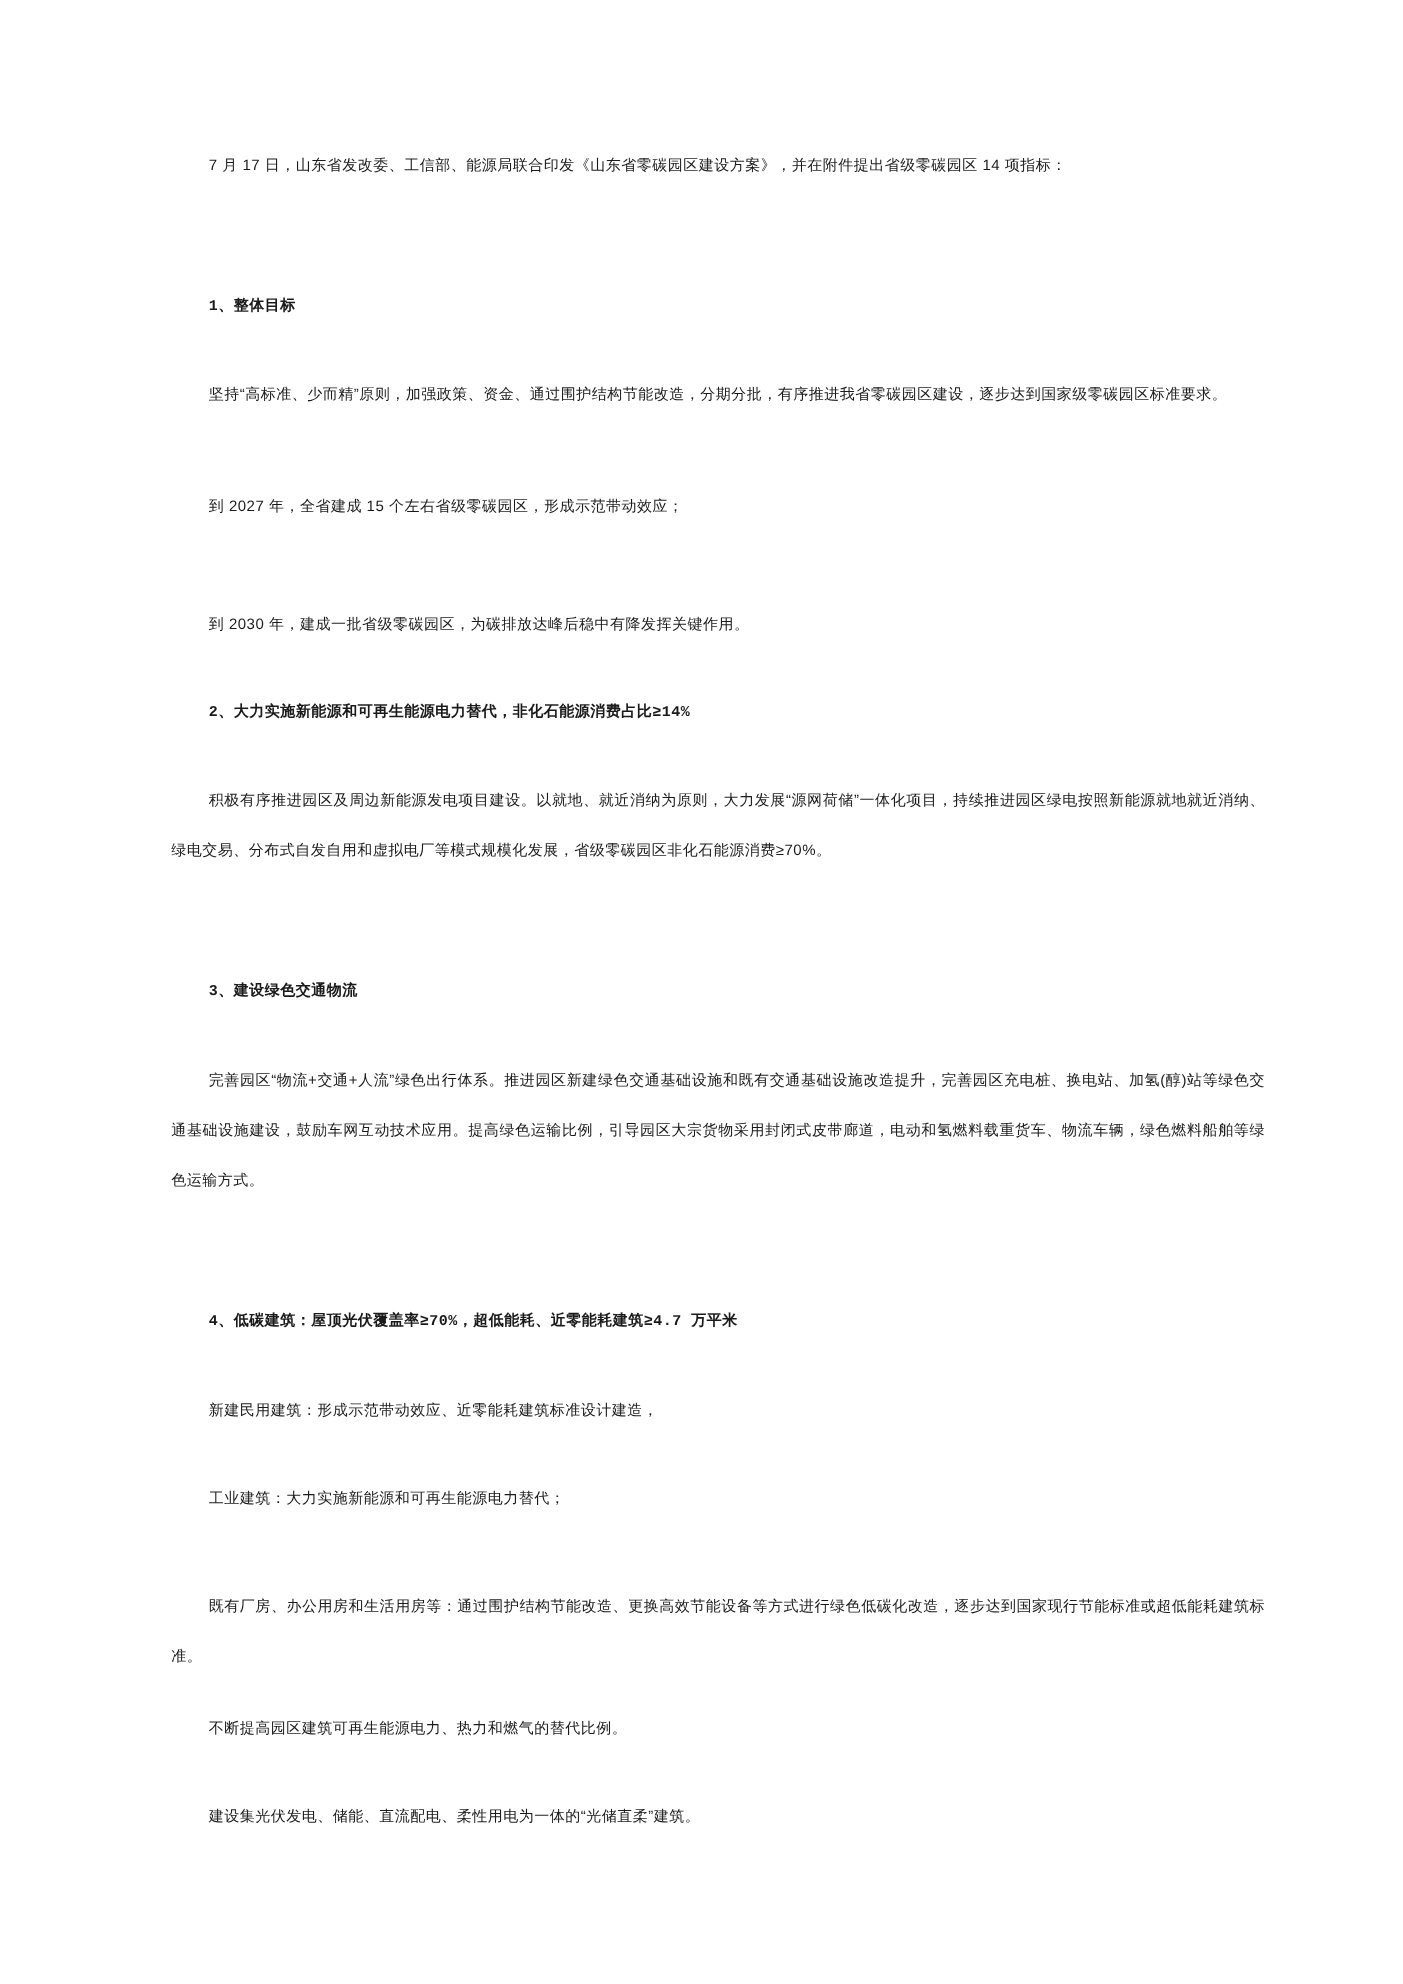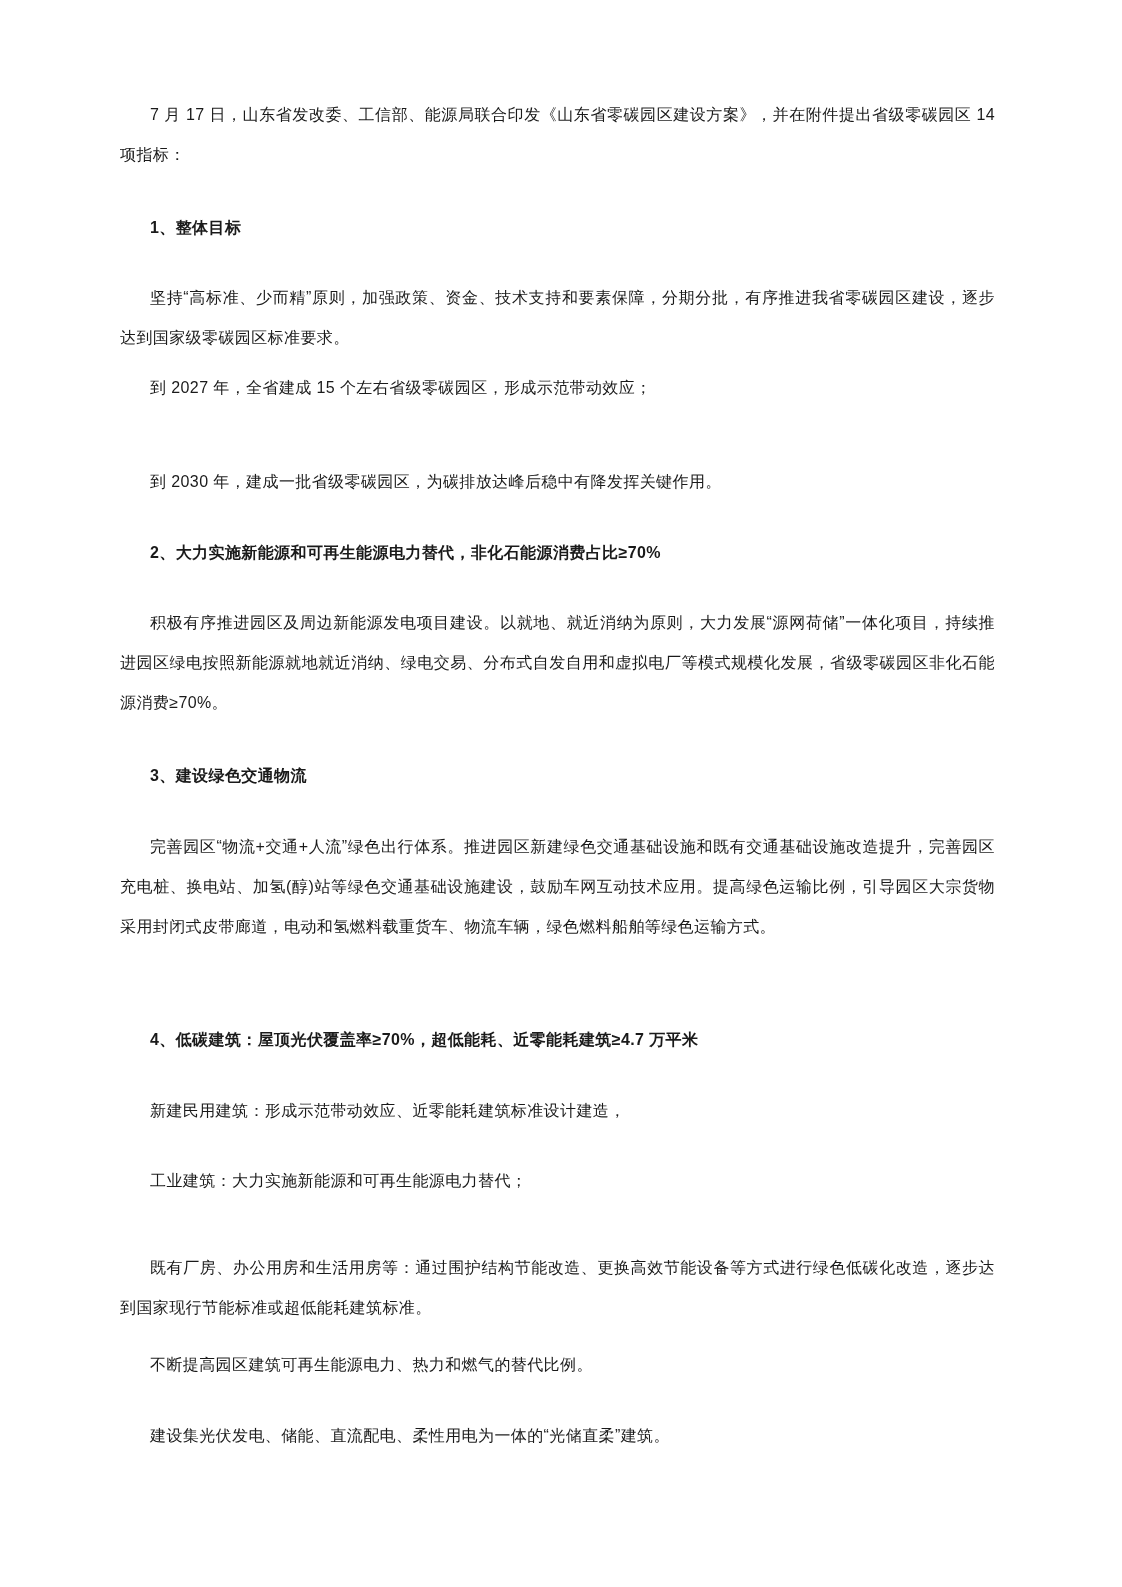--- a/index.html
+++ b/index.html
@@ -1,32 +1,32 @@
 <!DOCTYPE html>
 <html><head>
 <meta charset="utf-8">
 <style>
   html, body { margin: 0; padding: 0; background: #ffffff; }
   body { width: 1122px; height: 1587px; position: relative; overflow: hidden;
          font-family: "Liberation Sans", "DejaVu Sans", sans-serif; color: #1a1a1a; }
   .page { position: absolute; left: 120px; top: 0; width: 875px; }
-  .para { position: absolute; left: 0; width: 875px; font-size: 16px; line-height: 40px;
-          text-indent: 30px; letter-spacing: 0.4px; text-align: justify; margin: 0; }
-  .heading { font-weight: bold; }
+  .para { position: absolute; left: 0; width: 875px; font-size: 12px; line-height: 40px;
+          text-indent: 30px; letter-spacing: 0.4px; text-align: justify; margin: 17px; }
+  .heading { font-weight: bold; font-family: Liberation Mono, monospace; }
 </style>
 </head>
 <body>
 
 <div class="page">
   <p class="para" style="top:95px">7 月 17 日，山东省发改委、工信部、能源局联合印发《山东省零碳园区建设方案》，并在附件提出省级零碳园区 14 项指标：</p>
   <p class="para heading" style="top:208px">1、整体目标</p>
-  <p class="para" style="top:278px">坚持“高标准、少而精”原则，加强政策、资金、技术支持和要素保障，分期分批，有序推进我省零碳园区建设，逐步达到国家级零碳园区标准要求。</p>
+  <p class="para" style="top:278px">坚持“高标准、少而精”原则，加强政策、资金、通过围护结构节能改造，分期分批，有序推进我省零碳园区建设，逐步达到国家级零碳园区标准要求。</p>
   <p class="para" style="top:368px">到 2027 年，全省建成 15 个左右省级零碳园区，形成示范带动效应；</p>
   <p class="para" style="top:462px">到 2030 年，建成一批省级零碳园区，为碳排放达峰后稳中有降发挥关键作用。</p>
-  <p class="para heading" style="top:533px">2、大力实施新能源和可再生能源电力替代，非化石能源消费占比≥70%</p>
+  <p class="para heading" style="top:533px">2、大力实施新能源和可再生能源电力替代，非化石能源消费占比≥14%</p>
   <p class="para" style="top:603px">积极有序推进园区及周边新能源发电项目建设。以就地、就近消纳为原则，大力发展“源网荷储”一体化项目，持续推进园区绿电按照新能源就地就近消纳、绿电交易、分布式自发自用和虚拟电厂等模式规模化发展，省级零碳园区非化石能源消费≥70%。</p>
   <p class="para heading" style="top:756px">3、建设绿色交通物流</p>
   <p class="para" style="top:827px">完善园区“物流+交通+人流”绿色出行体系。推进园区新建绿色交通基础设施和既有交通基础设施改造提升，完善园区充电桩、换电站、加氢(醇)站等绿色交通基础设施建设，鼓励车网互动技术应用。提高绿色运输比例，引导园区大宗货物采用封闭式皮带廊道，电动和氢燃料载重货车、物流车辆，绿色燃料船舶等绿色运输方式。</p>
   <p class="para heading" style="top:1020px">4、低碳建筑：屋顶光伏覆盖率≥70%，超低能耗、近零能耗建筑≥4.7 万平米</p>
   <p class="para" style="top:1091px">新建民用建筑：形成示范带动效应、近零能耗建筑标准设计建造，</p>
   <p class="para" style="top:1161px">工业建筑：大力实施新能源和可再生能源电力替代；</p>
   <p class="para" style="top:1248px">既有厂房、办公用房和生活用房等：通过围护结构节能改造、更换高效节能设备等方式进行绿色低碳化改造，逐步达到国家现行节能标准或超低能耗建筑标准。</p>
   <p class="para" style="top:1345px">不断提高园区建筑可再生能源电力、热力和燃气的替代比例。</p>
   <p class="para" style="top:1416px">建设集光伏发电、储能、直流配电、柔性用电为一体的“光储直柔”建筑。</p>
 </div>

